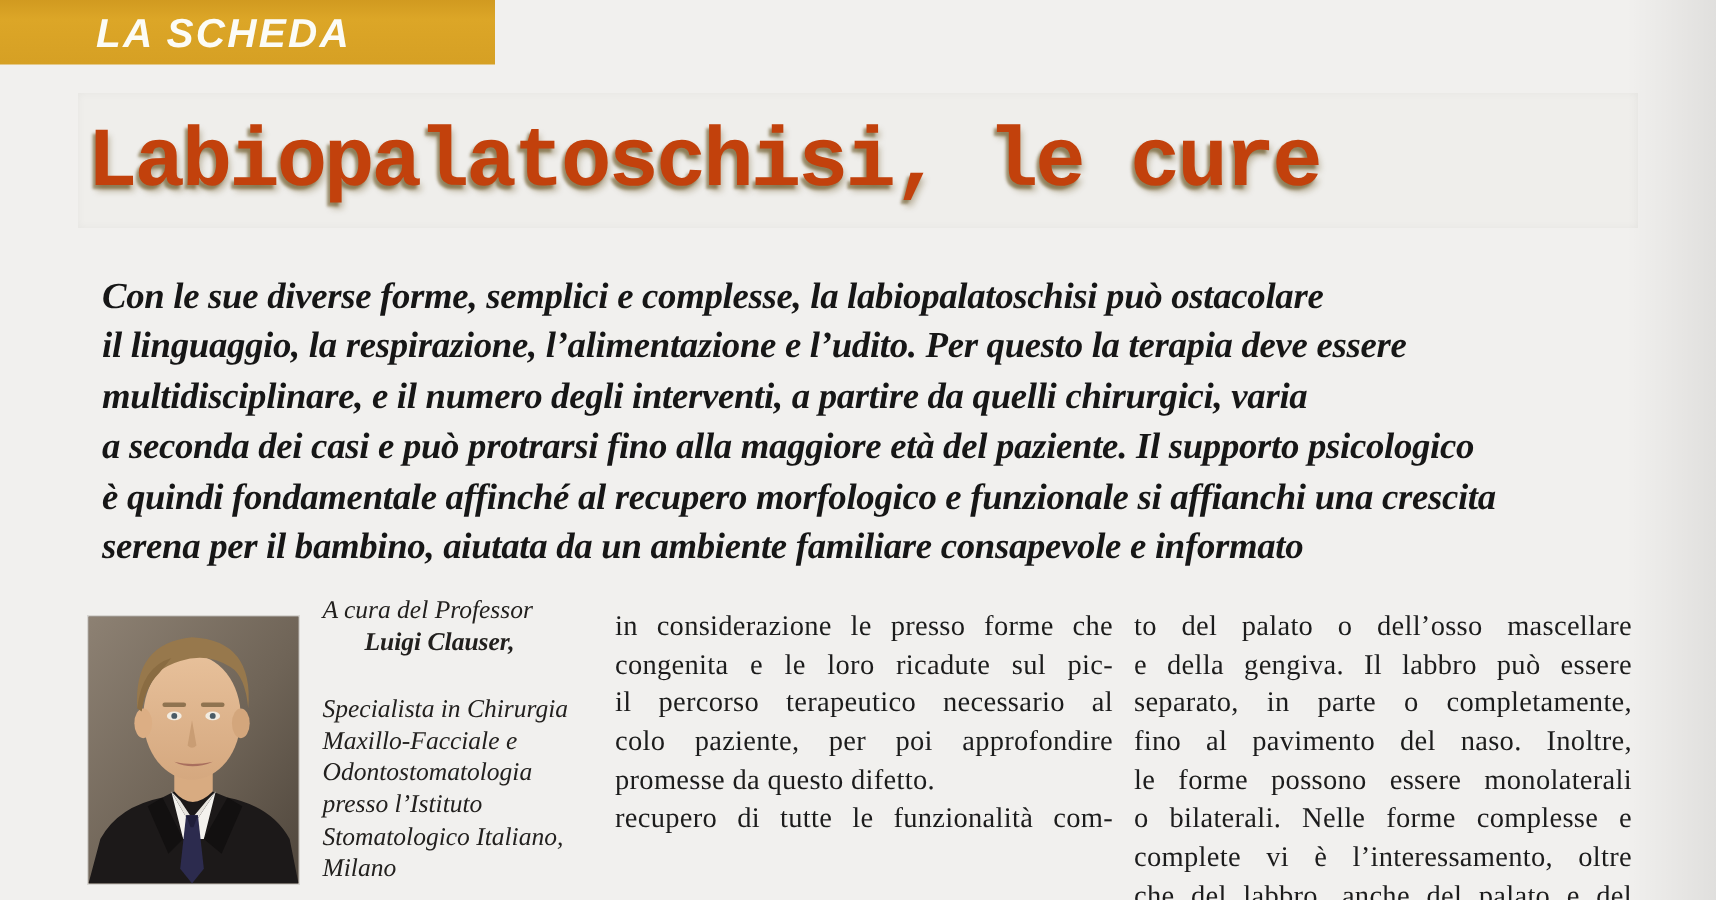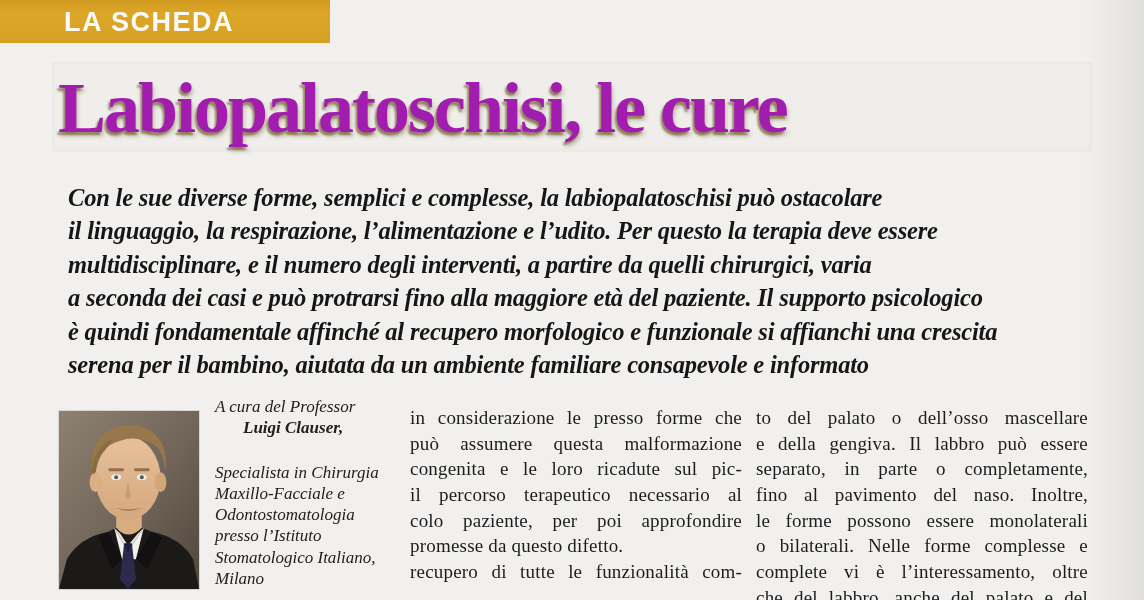--- a/index.html
+++ b/index.html
@@ -17,36 +17,36 @@
   }
   .badge{
     position:absolute;left:0;top:0;width:330px;height:43px;
     background:linear-gradient(to bottom,#d19a20,#dca627 30%,#d6a024);
   }
   .badge-label{
     display:block;
     padding-left:64px;
     line-height:44px;
     font-family:"Liberation Sans", sans-serif;
-    font-weight:bold;
+    font-weight:bold;font-style:italic;
     font-size:27px;letter-spacing:1.5px;
     color:#fcfcf6;
   }
   .title-band{
     position:absolute;left:52px;top:62px;width:1040px;height:90px;
     background:#efeeeb;
     box-shadow:0 0 6px rgba(0,0,0,0.04) inset;
   }
   .page-title{
     position:absolute;left:58px;top:62px;height:90px;
     line-height:92px;white-space:nowrap;
-    font-family:Liberation Serif, serif;
+    font-family:Liberation Mono, monospace;
     font-weight:bold;
-    font-size:72px;letter-spacing:-2px;
-    color:#a21caf;
+    font-size:56px;letter-spacing:-2px;
+    color:#c2410c;
     text-shadow:-2px 3px 2px rgba(95,72,18,0.55), 1px 4px 4px rgba(95,72,18,0.35);
   }
   .intro{
     position:absolute;left:68px;top:181px;width:1035px;
     font-weight:bold;font-style:italic;
     font-size:24.5px;line-height:33.4px;
     letter-spacing:-0.2px;
     color:#161616;
     white-space:pre-line;
   }
@@ -155,21 +155,20 @@
     <div class="details">Specialista in Chirurgia
 Maxillo-Facciale e
 Odontostomatologia
 presso l’Istituto
 Stomatologico Italiano,
 Milano</div>
   </div>
 
   <div class="col col-middle">
     <div class="cline">in considerazione le presso forme che</div>
-    <div class="cline">può assumere questa malformazione</div>
     <div class="cline">congenita e le loro ricadute sul pic-</div>
     <div class="cline">il percorso terapeutico necessario al</div>
     <div class="cline">colo paziente, per poi approfondire</div>
     <div class="cline no-justify">promesse da questo difetto.</div>
     <div class="cline">recupero di tutte le funzionalità com-</div>
   </div>
 
   <div class="col col-right">
     <div class="cline">to del palato o dell’osso mascellare</div>
     <div class="cline">e della gengiva. Il labbro può essere</div>

